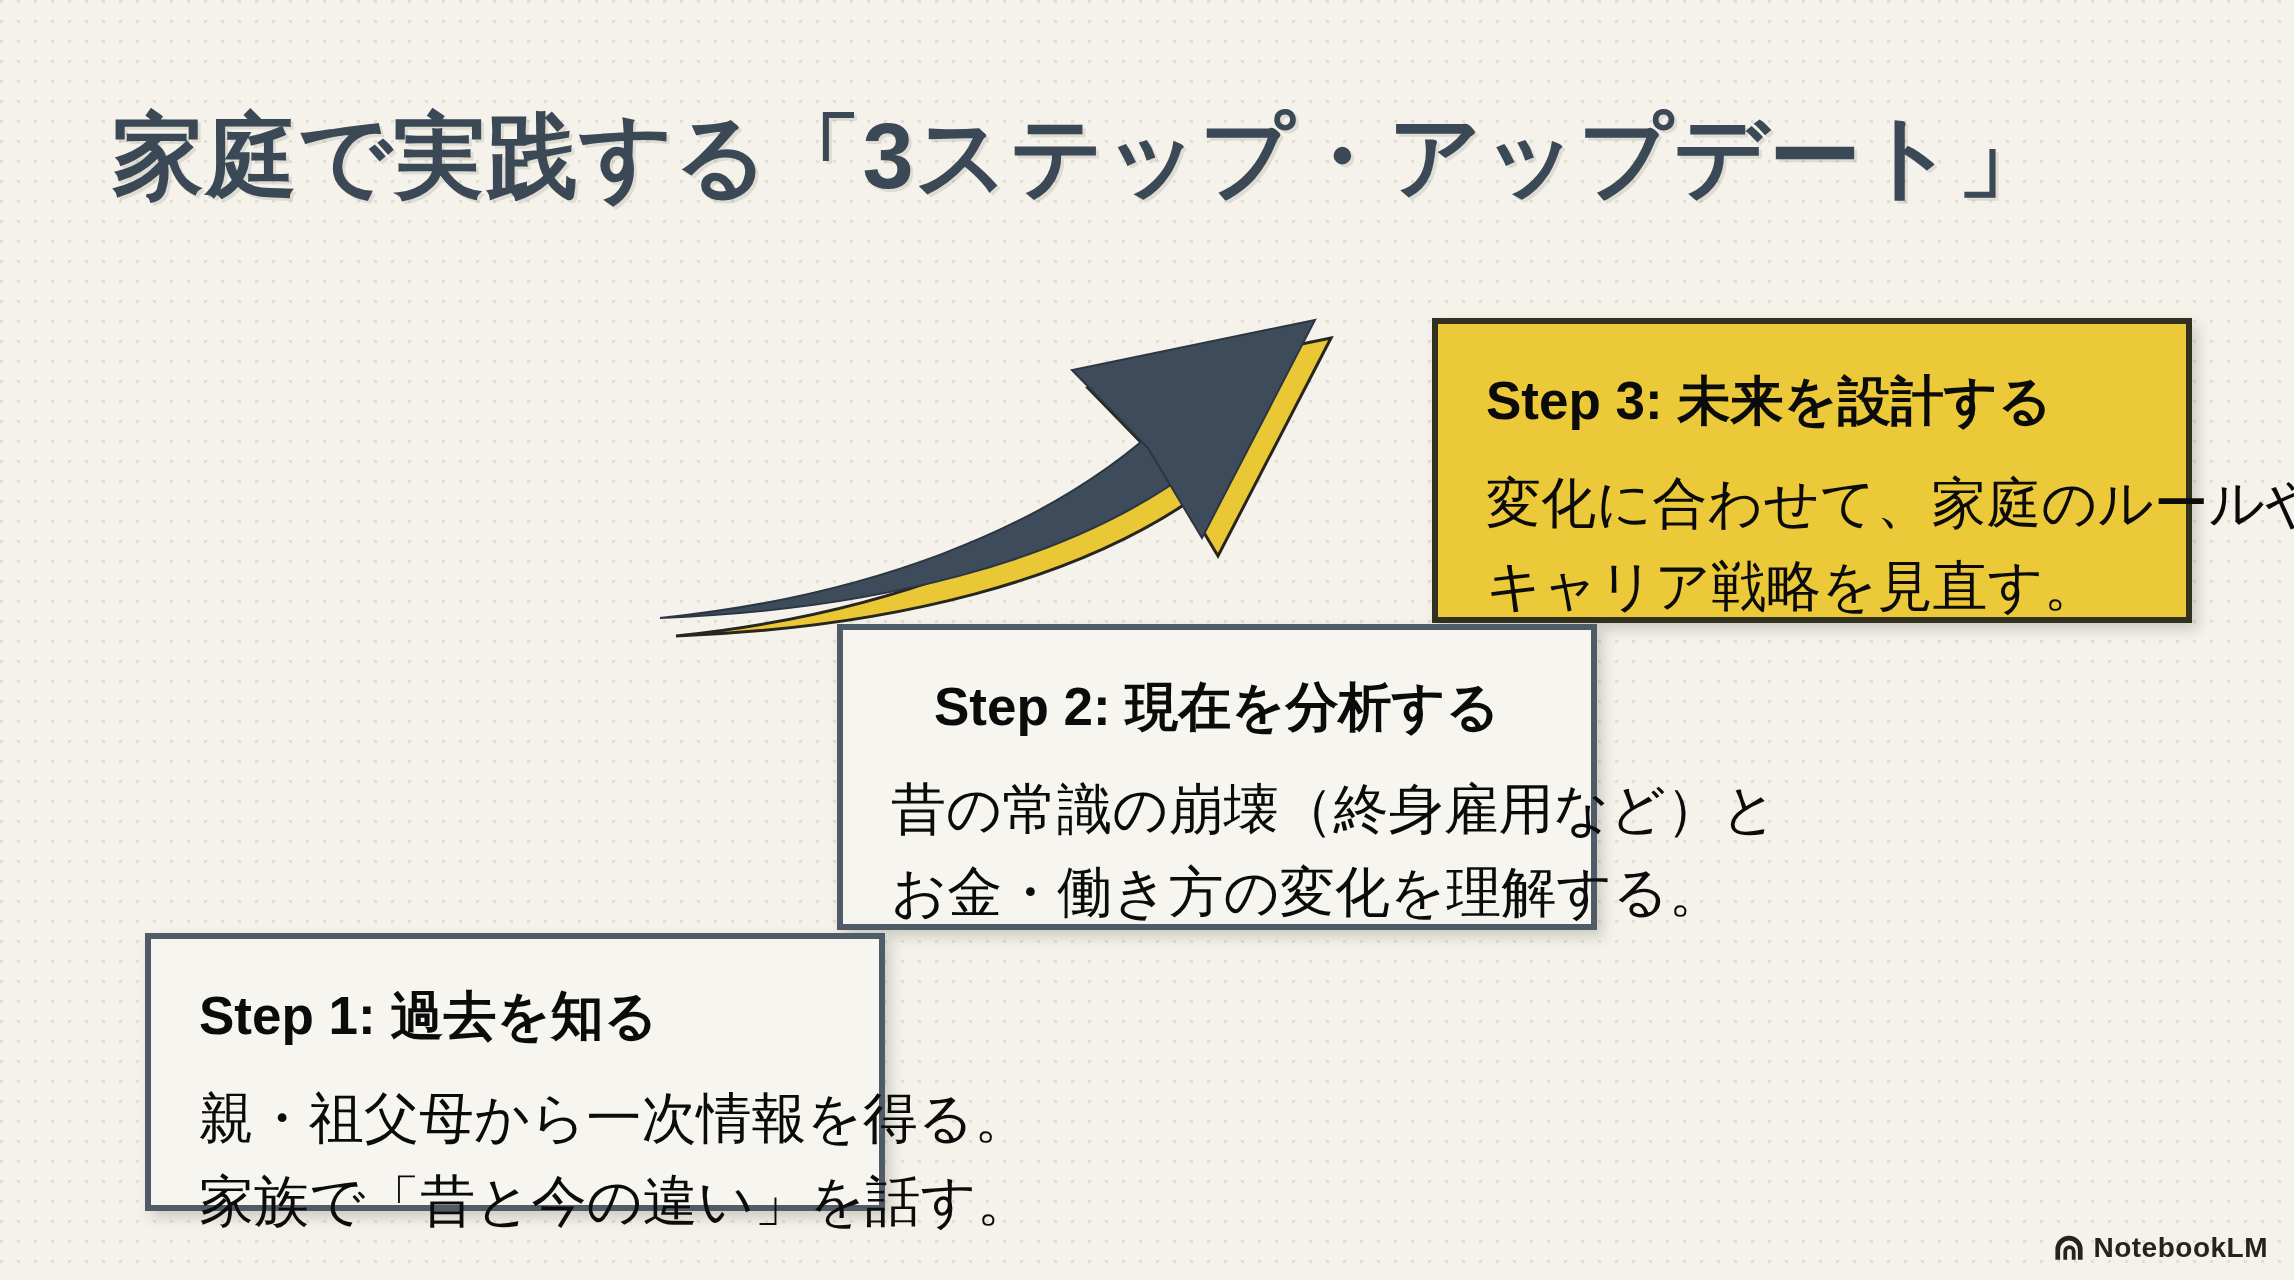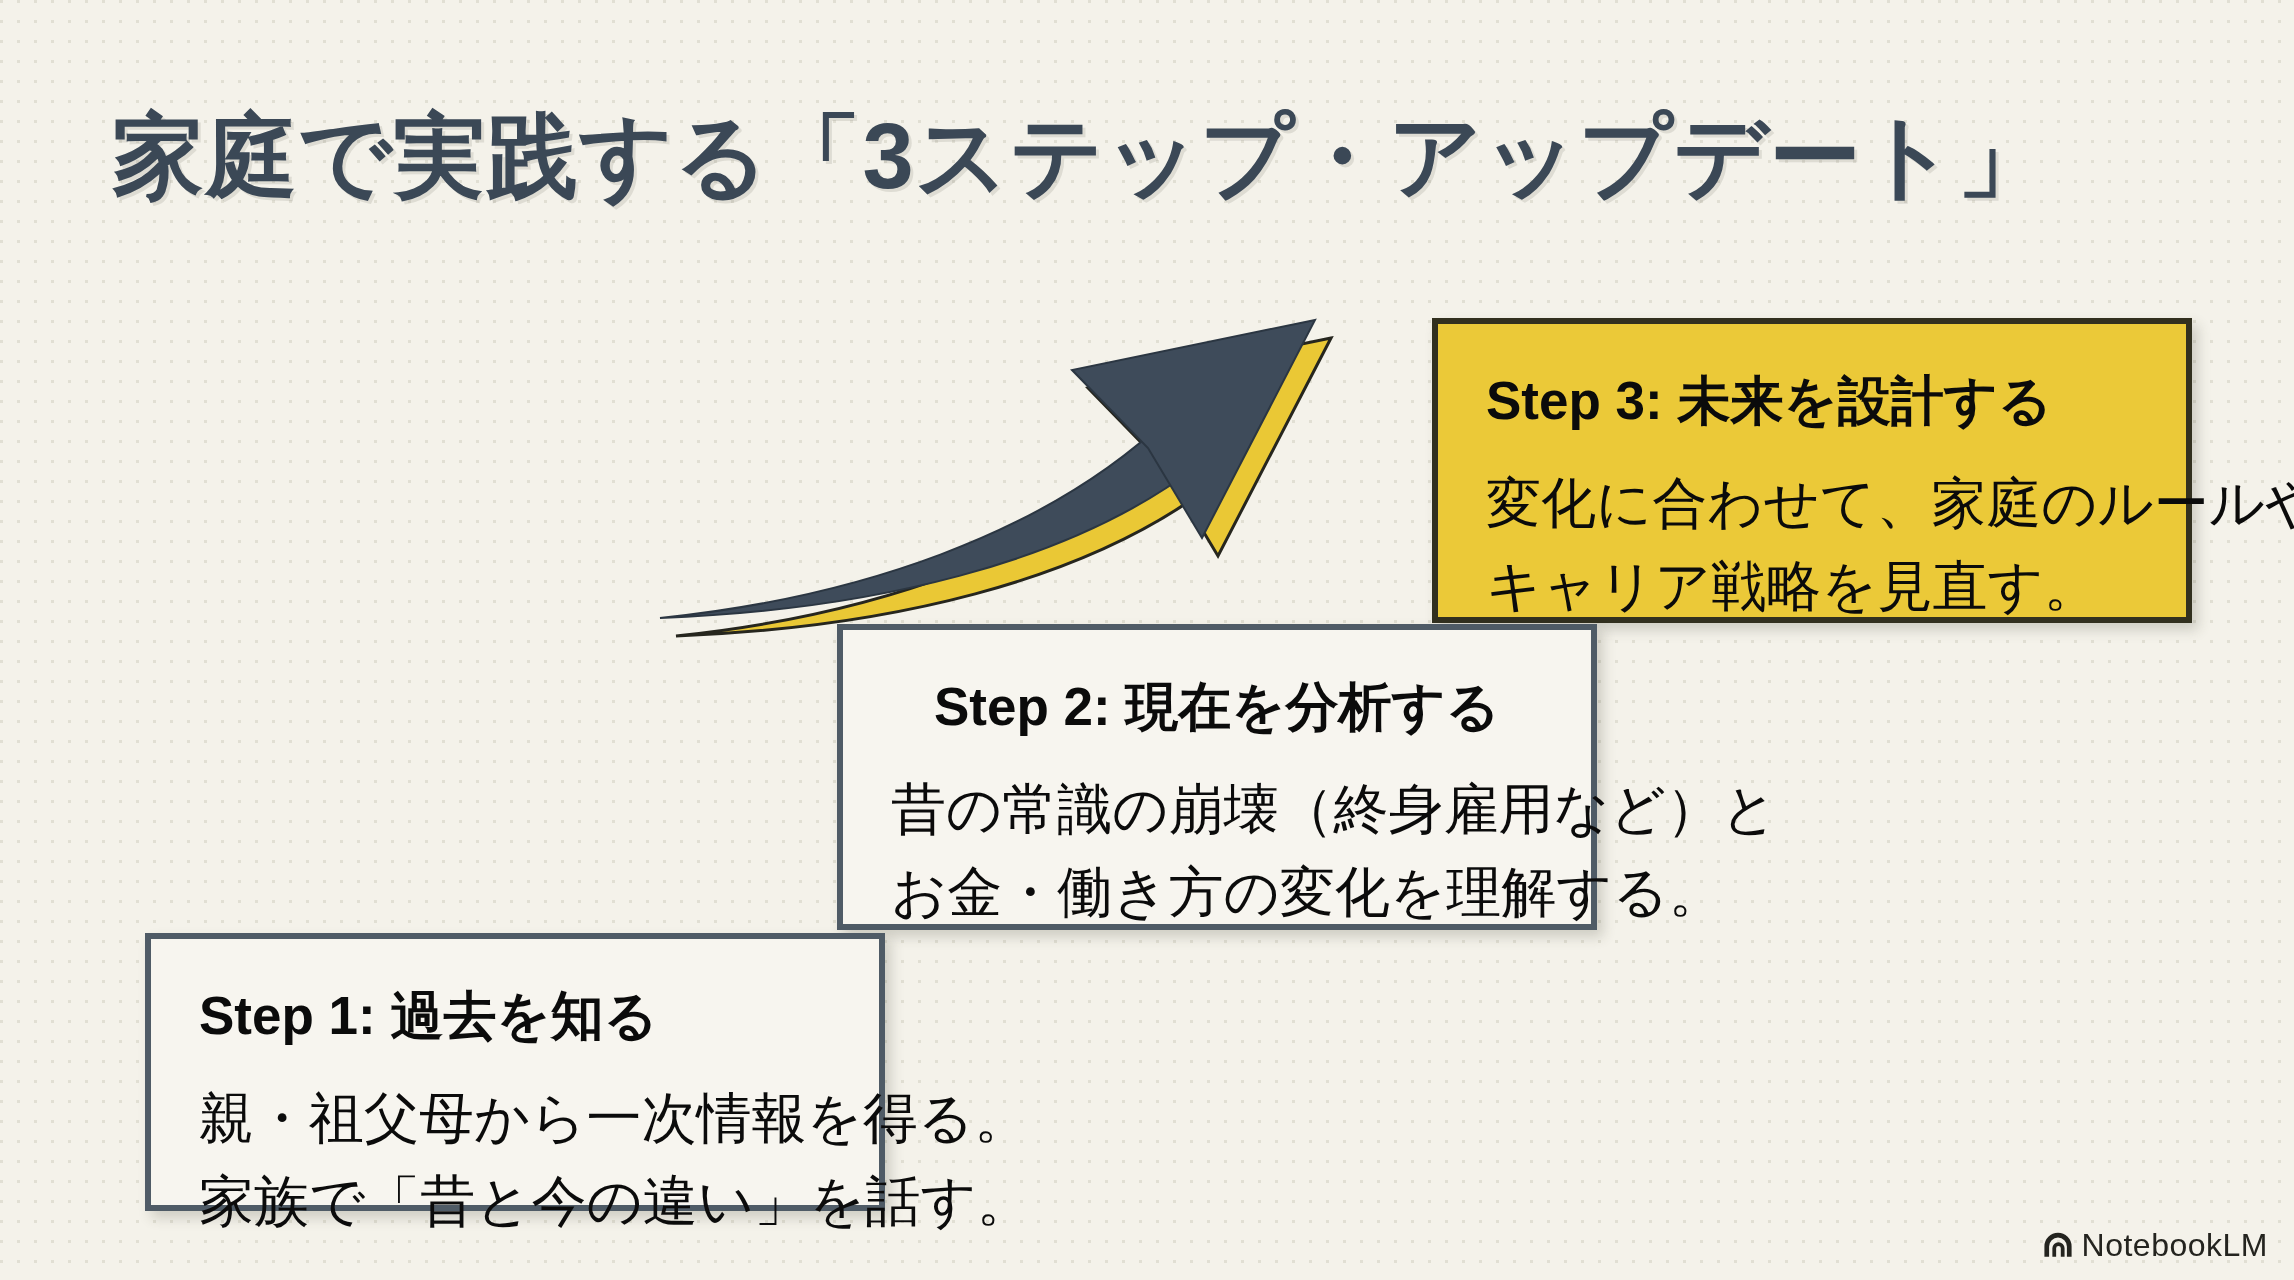--- a/index.html
+++ b/index.html
@@ -60,22 +60,22 @@
     background:#EBC938;
     border-color:#32301F;
   }
   .brand{
     position:absolute;
     right:26px;bottom:16px;
     display:flex;align-items:center;gap:9px;
     color:#24241F;
   }
   .brand .brand-text{
-    font-size:32px;
-    font-weight:400;
+    font-size:28px;
+    font-weight:700;
     letter-spacing:0.5px;
   }
   .brand svg{display:block;}
 </style>
 </head>
 <body>
 
 <div class="slide">
 
   <h1 class="title">家庭で実践する「3ステップ・アップデート」</h1>

